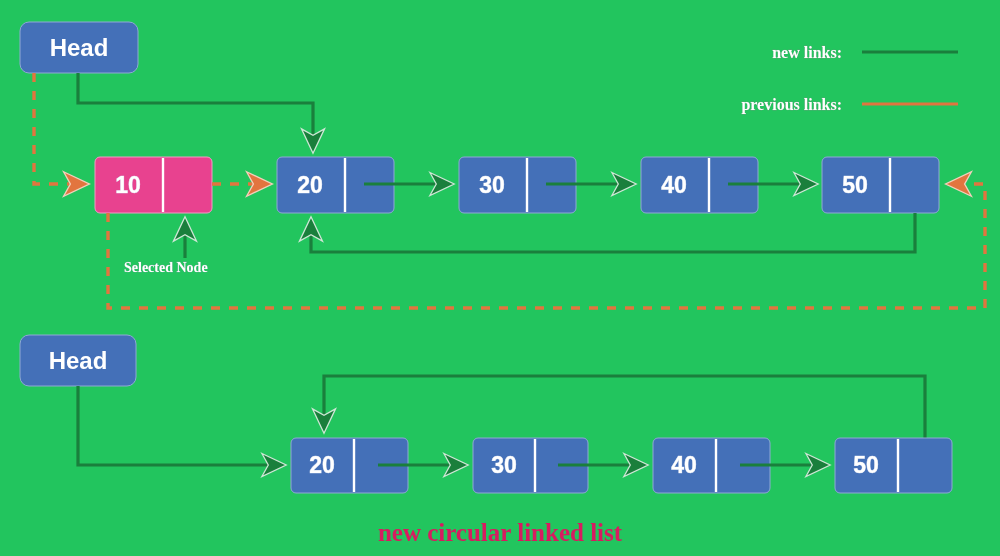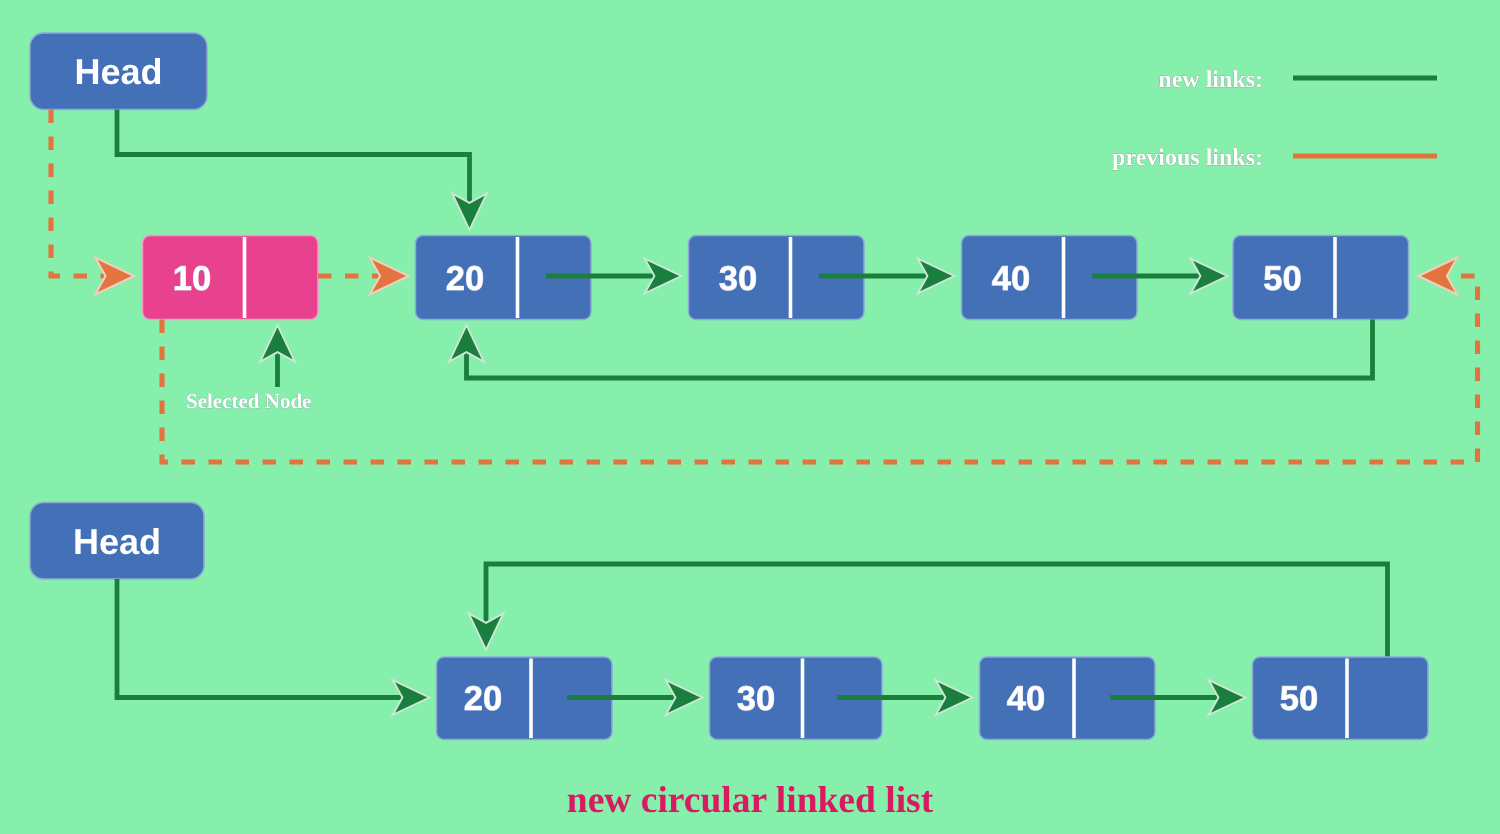--- a/index.html
+++ b/index.html
@@ -11,21 +11,21 @@
   body {
     width: 1000px;
     height: 556px;
     overflow: hidden;
     font-family: "Liberation Sans", sans-serif;
   }
   #canvas {
     position: relative;
     width: 1000px;
     height: 556px;
-    background: #86efac;
+    background: #22c55e;
   }
   svg.diagram {
     position: absolute;
     top: 0;
     left: 0;
     width: 1000px;
     height: 556px;
     display: block;
   }
   .node-label {

